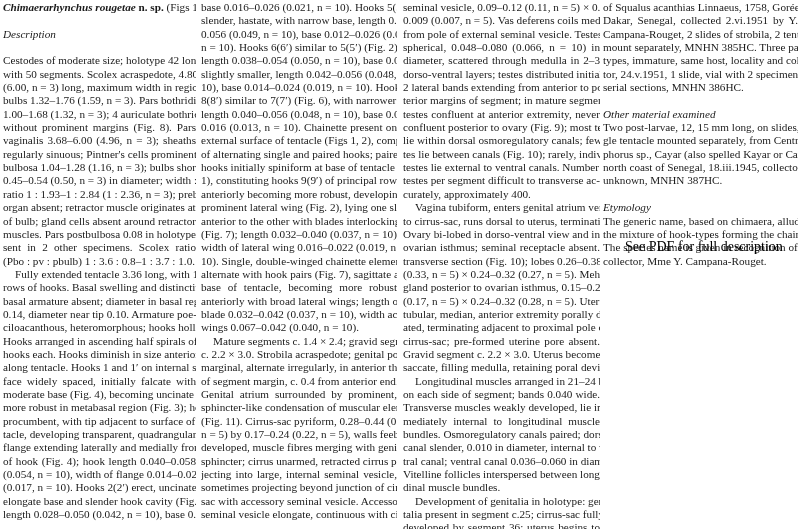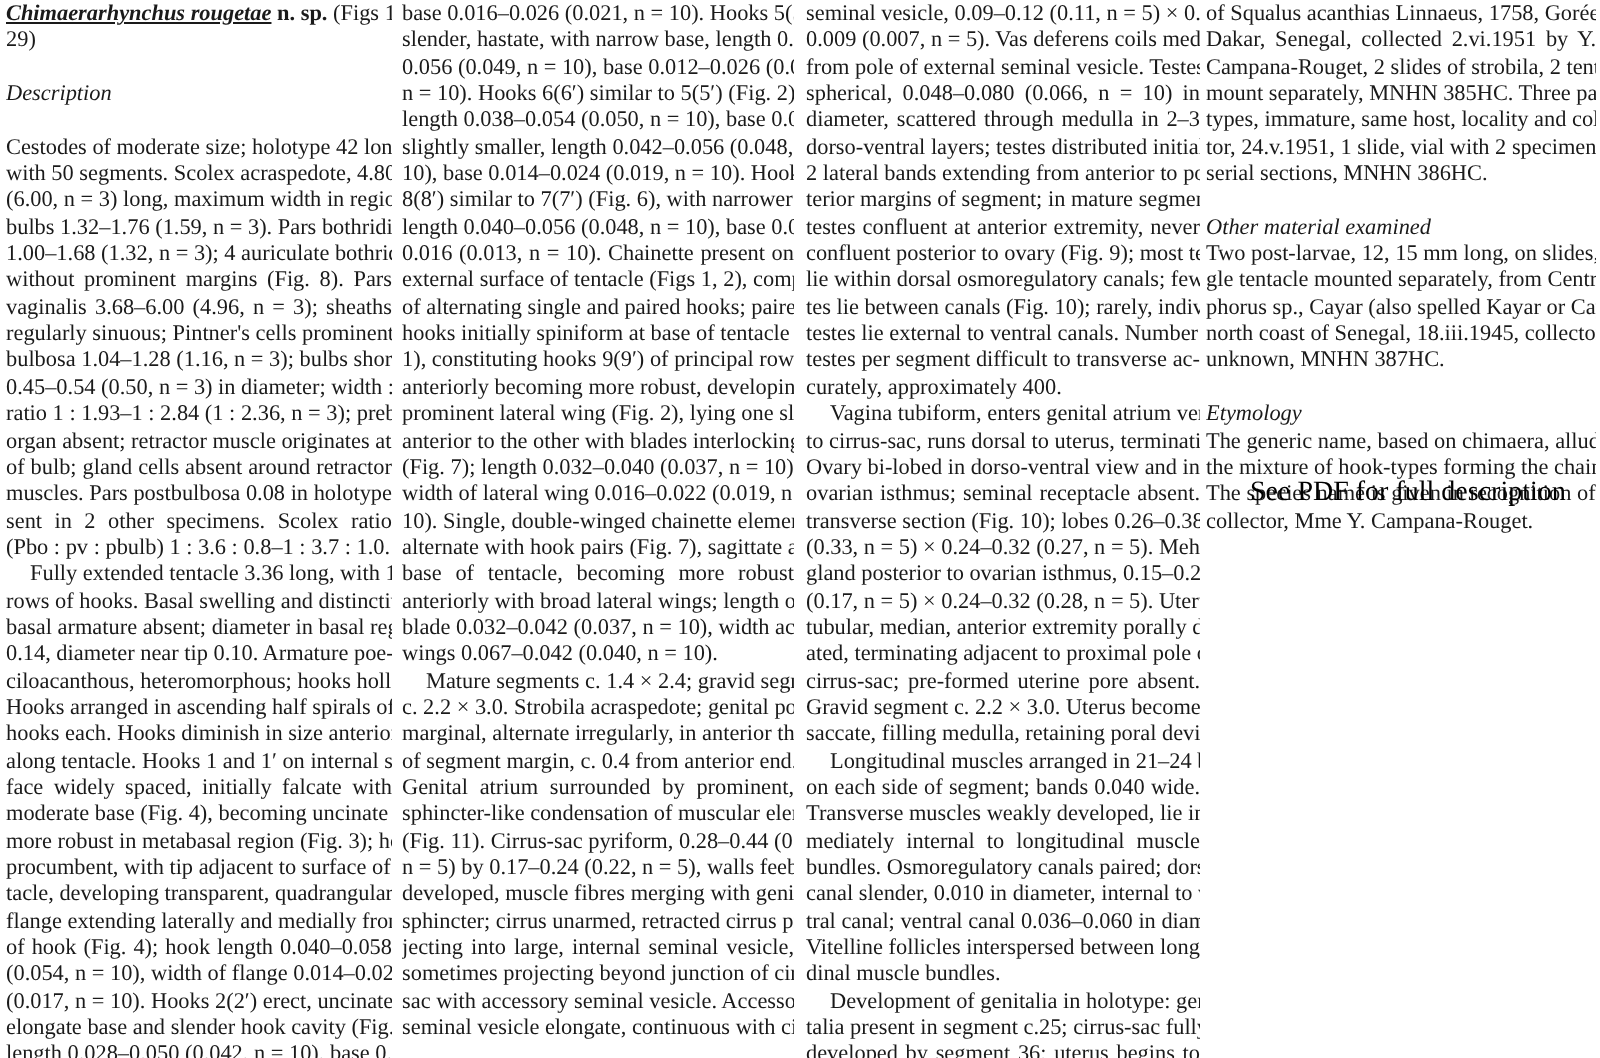--- a/index.html
+++ b/index.html
@@ -8,32 +8,31 @@
     .col { position: absolute; top: 1px; font-size: 11.2px; line-height: 13.35px; }
     .col1 { left: 3px; width: 193px; }
     .col2 { left: 201px; width: 196px; }
     .col3 { left: 403px; width: 197px; }
     .col4 { left: 603px; width: 195px; }
     .line { display: block; white-space: nowrap; text-align: justify; text-align-last: justify; height: 13.35px; overflow: hidden; }
     .line.last { text-align-last: left; }
     .indent { text-indent: 12px; }
     .heading { font-style: italic; display: block; text-align: right; text-align-last: left; }
     .blank { display: block; height: 13.35px; }
-    .title-species { font-weight: bold; font-style: italic; text-decoration: underline; }
+    .title-species { font-weight: bold; font-style: italic; }
     .title-nsp { font-weight: bold; }
     .it { }
     .note { position: absolute; left: 625px; top: 239px; font-size: 14px; color: #000;
             font-family: "Liberation Serif", serif; white-space: nowrap; }
   </style>
 </head>
 <body>
 
 <div class="col col1">
   <span class="line last"><span class="title-species">Chimaerarhynchus rougetae</span><span class="title-nsp"> n. sp.</span><span> (Figs 1–11,</span></span>
-  <span class="line last">29)</span>
   <span class="blank"></span>
   <span class="heading line">Description</span>
   <span class="blank"></span>
   <div>
       <span class="line">Cestodes of moderate size; holotype 42 long,</span>
       <span class="line">with 50 segments. Scolex acraspedote, 4.80–7.12</span>
       <span class="line">(6.00, n = 3) long, maximum width in region of</span>
       <span class="line">bulbs 1.32–1.76 (1.59, n = 3). Pars bothridialis</span>
       <span class="line">1.00–1.68 (1.32, n = 3); 4 auriculate bothridia</span>
       <span class="line">without prominent margins (Fig. 8). Pars</span>

